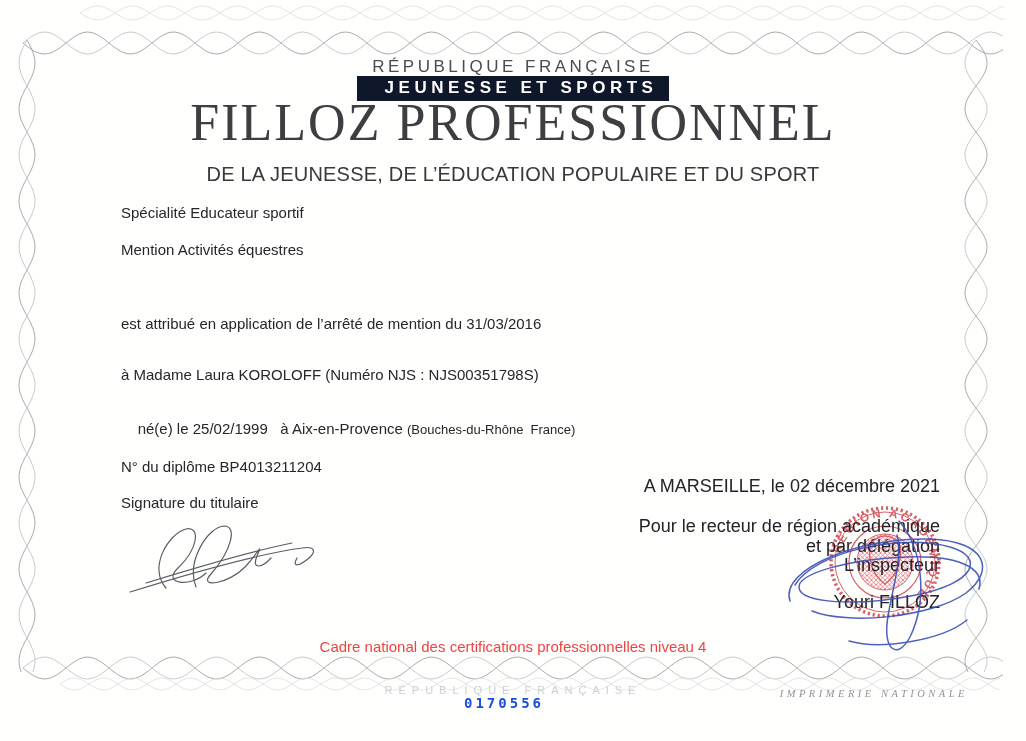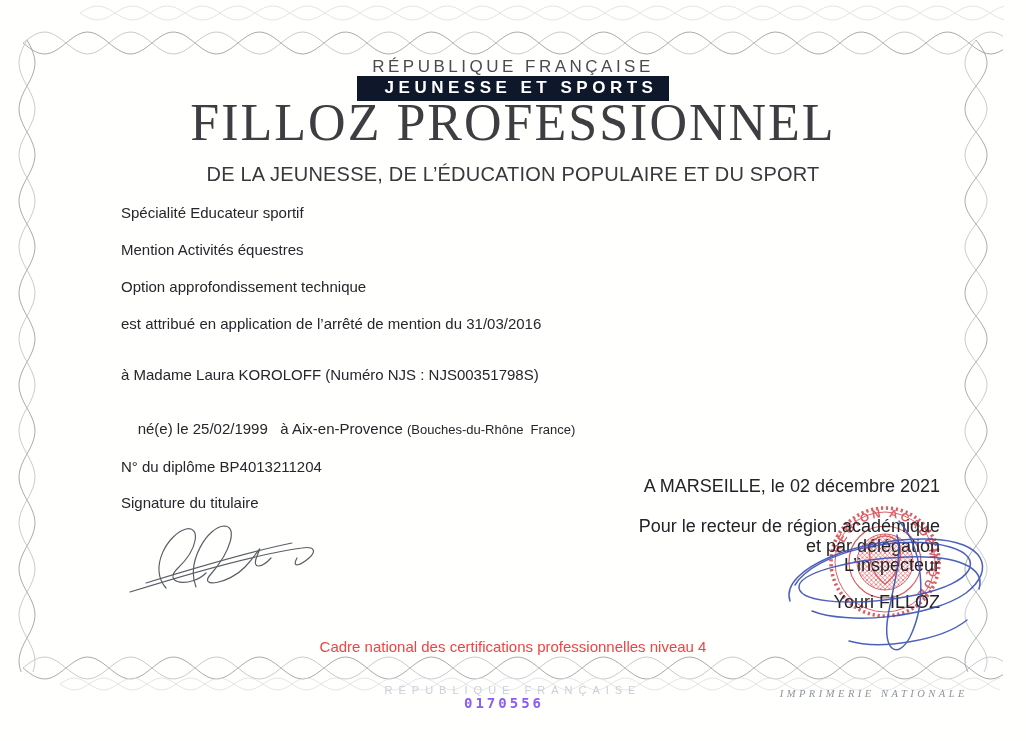--- a/index.html
+++ b/index.html
@@ -42,21 +42,21 @@
   
   .rline{position:absolute;right:86px;text-align:right;font-size:18px;white-space:pre;color:#222228;}
 
   
   .cadre{top:638px;font-size:15px;color:#ef4444;}
   .faint-republic{
     top:684px;font-size:11px;letter-spacing:6px;color:#c9d0d8;
   }
   .serial{
     left:464px;top:695px;font-family:"DejaVu Sans Mono", monospace;
-    font-size:14px;font-weight:bold;letter-spacing:3px;color:#8b5cf6;
+    font-size:14px;font-weight:bold;letter-spacing:3px;color:#1d4ed8;
   }
   .printer{
     right:58px;top:688px;font-family:"Liberation Serif", serif;
     font-style:italic;font-size:10.5px;letter-spacing:3.5px;color:#8e949b;
   }
 
   .stamp-svg{left:826px;top:503px;opacity:0.88;}
   .sig-blue{left:770px;top:505px;}
   .sig-gray{left:118px;top:515px;}
   .z-border{z-index:0;}
@@ -106,21 +106,20 @@
   <div class="abs centered banner-wrap z-text">
     <span class="banner">JEUNESSE ET SPORTS</span>
   </div>
 
   <div class="abs centered title z-text">FILLOZ PROFESSIONNEL</div>
 
   <div class="abs centered subtitle z-text">DE LA JEUNESSE, DE L’ÉDUCATION POPULAIRE ET DU SPORT</div>
 
   <div class="line bold z-text" style="top:204px">Spécialité Educateur sportif</div>
   <div class="line z-text" style="top:241px">Mention Activités équestres</div>
-  <div class="line z-text" style="top:278px">Option approfondissement technique</div>
   <div class="line z-text" style="top:315px">est attribué en application de l’arrêté de mention du 31/03/2016</div>
   <div class="line z-text" style="top:366px">à Madame Laura KOROLOFF (Numéro NJS : NJS00351798S)</div>
   <div class="line z-text" style="top:403px">
     <span>né(e) le 25/02/1999   à Aix-en-Provence </span><span class="small-paren">(Bouches-du-Rhône  France)</span>
   </div>
   <div class="line z-text" style="top:458px">N° du diplôme BP4013211204</div>
   <div class="line z-text" style="top:494px">Signature du titulaire</div>
 
   <div class="rline z-text" style="top:476px">A MARSEILLE, le 02 décembre 2021</div>
   <div class="rline z-text" style="top:516px">Pour le recteur de région académique</div>

